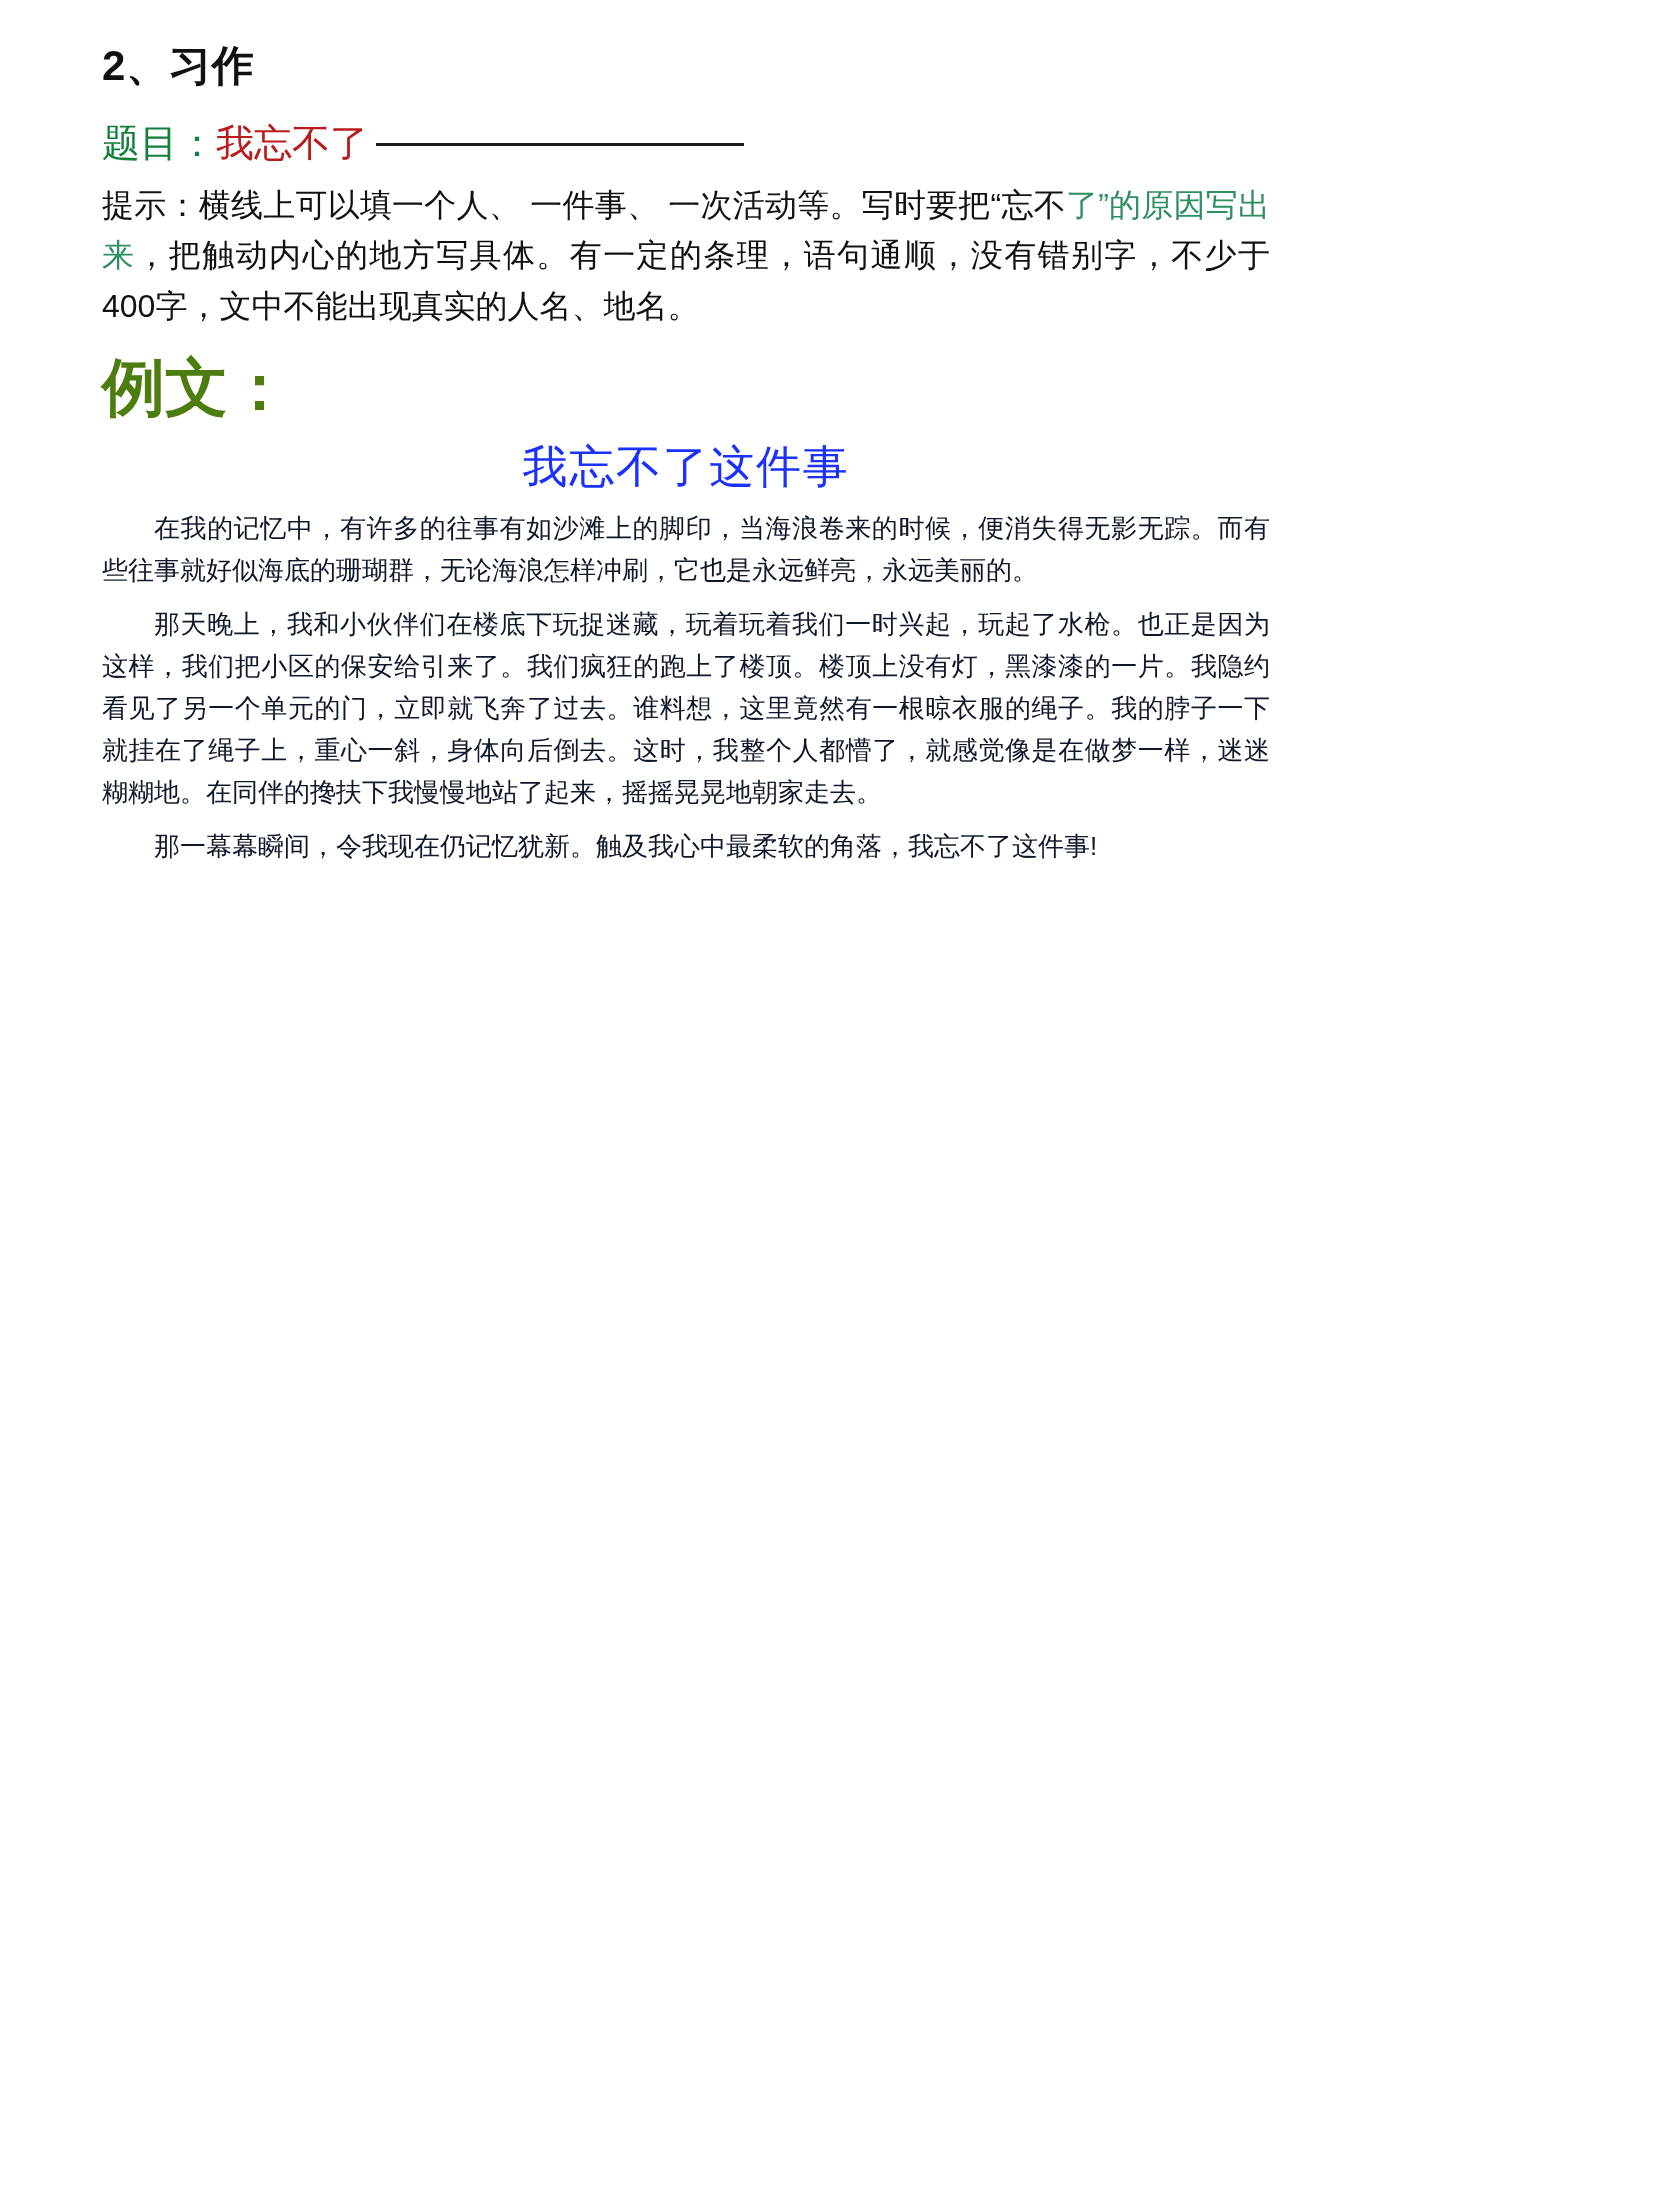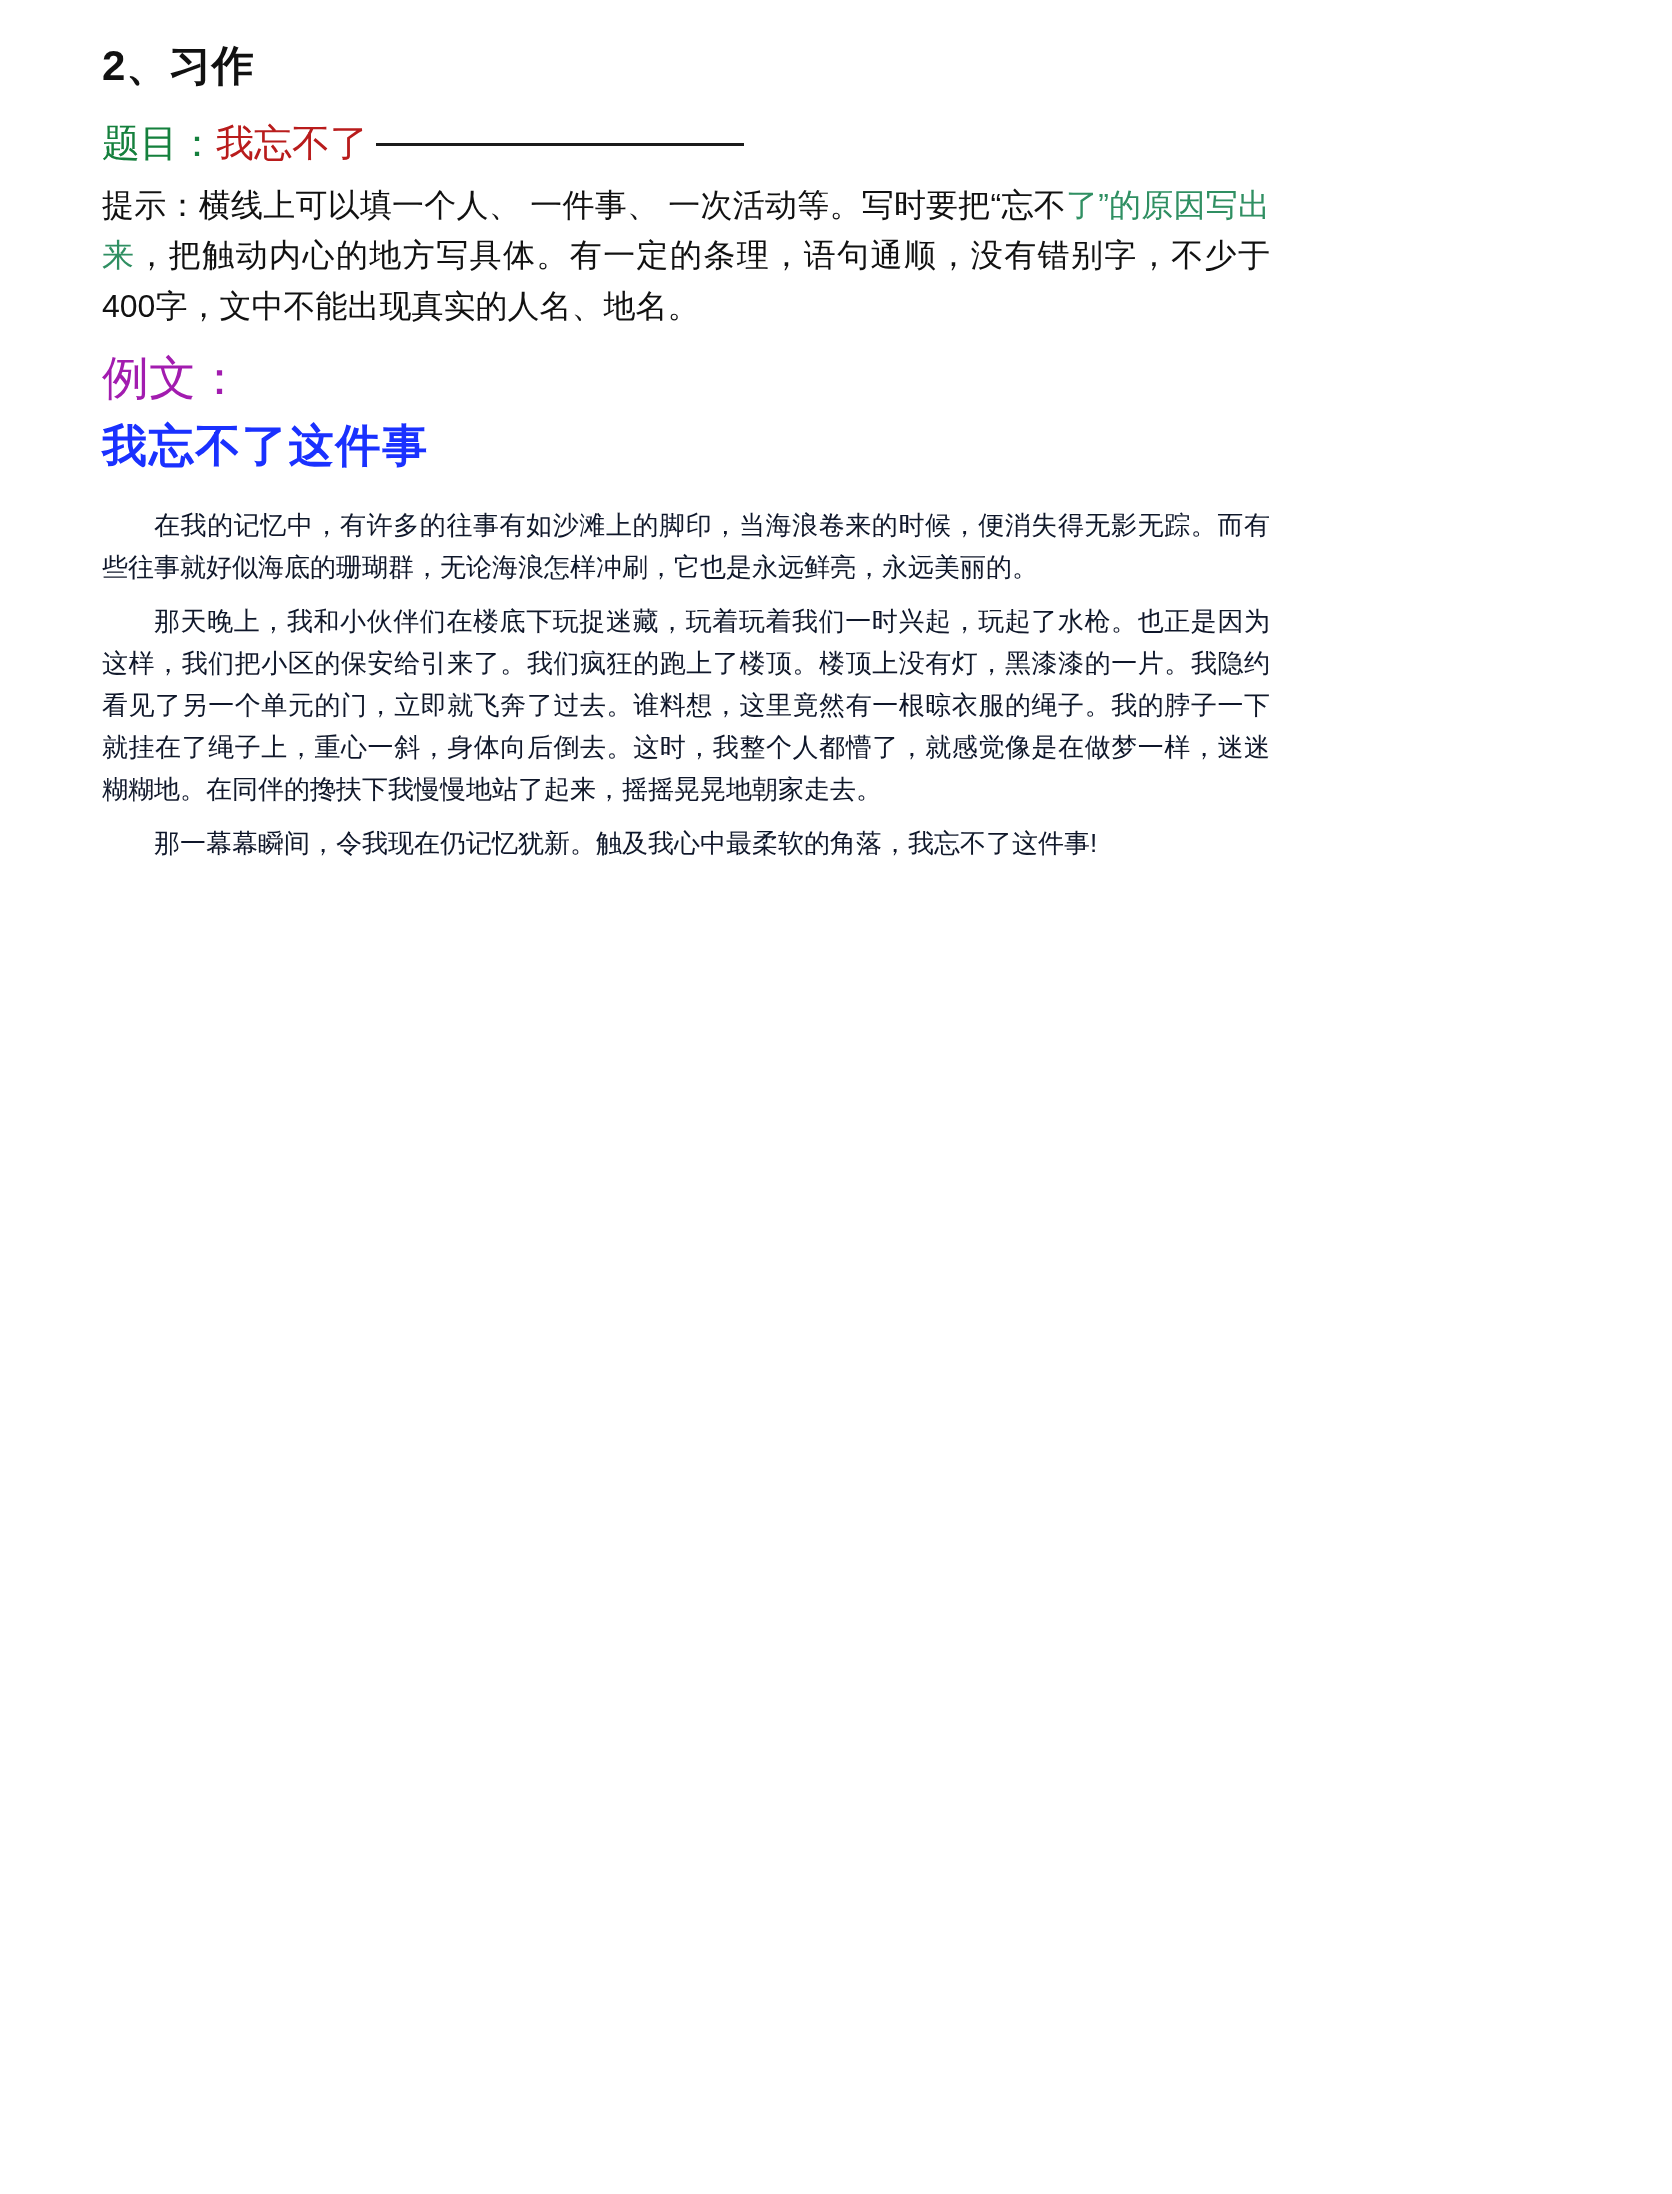--- a/index.html
+++ b/index.html
@@ -52,32 +52,33 @@
     font-size: 32px;
     line-height: 1.58;
     color: #111111;
     margin: 0 0 15px 0;
     text-align: justify;
     text-justify: inter-ideograph;
   }
   .hint-green { color: #2f8f62; }
 
   .sample-label {
-    font-size: 47px;
-    font-weight: normal;
-    color: #a21caf;
+    font-size: 63px;
+    font-weight: bold;
+    color: #4d7c0f;
     margin: 6.7px 0 8.4px 0;
     line-height: 1.3;
   }
 
   .essay-title {
     font-size: 45px;
-    font-weight: bold;
+    font-weight: normal;
     color: #1a31ff;
-    margin: 5px 0 28px 0;
+    text-align: center;
+    margin: 5px 0 10px 0;
     letter-spacing: 1.7px;
   }
 
   .para {
     font-size: 26px;
     line-height: 1.62;
     color: #0f172a;
     margin: 0 0 11.7px 0;
     text-indent: 2em;
     text-align: justify;

